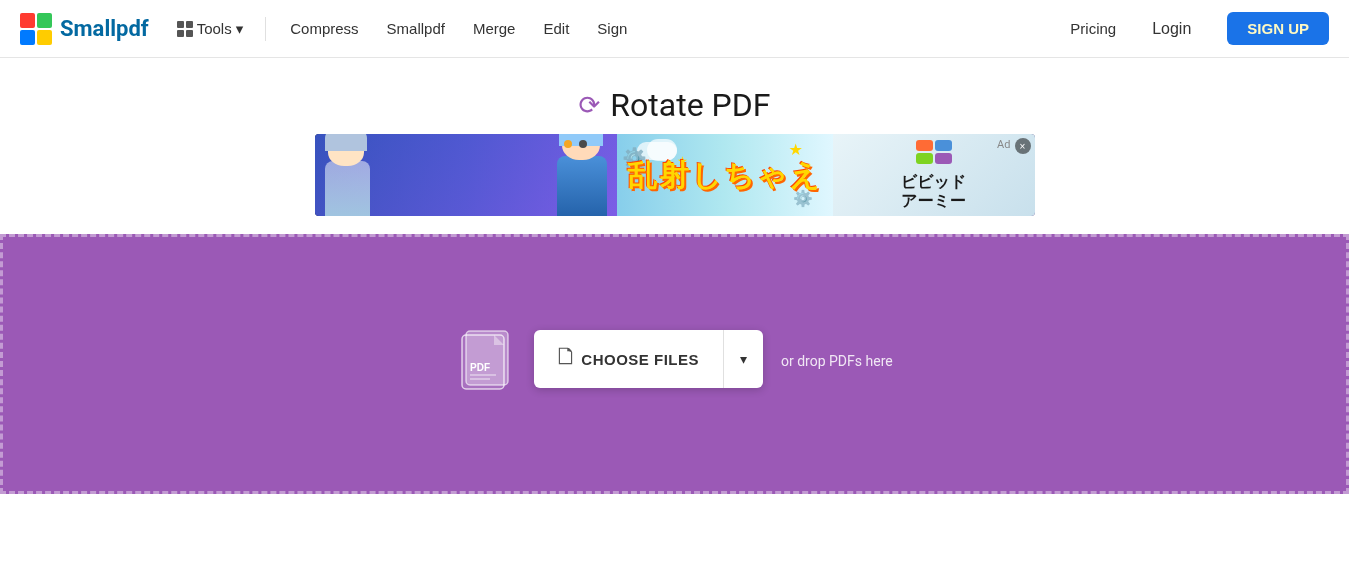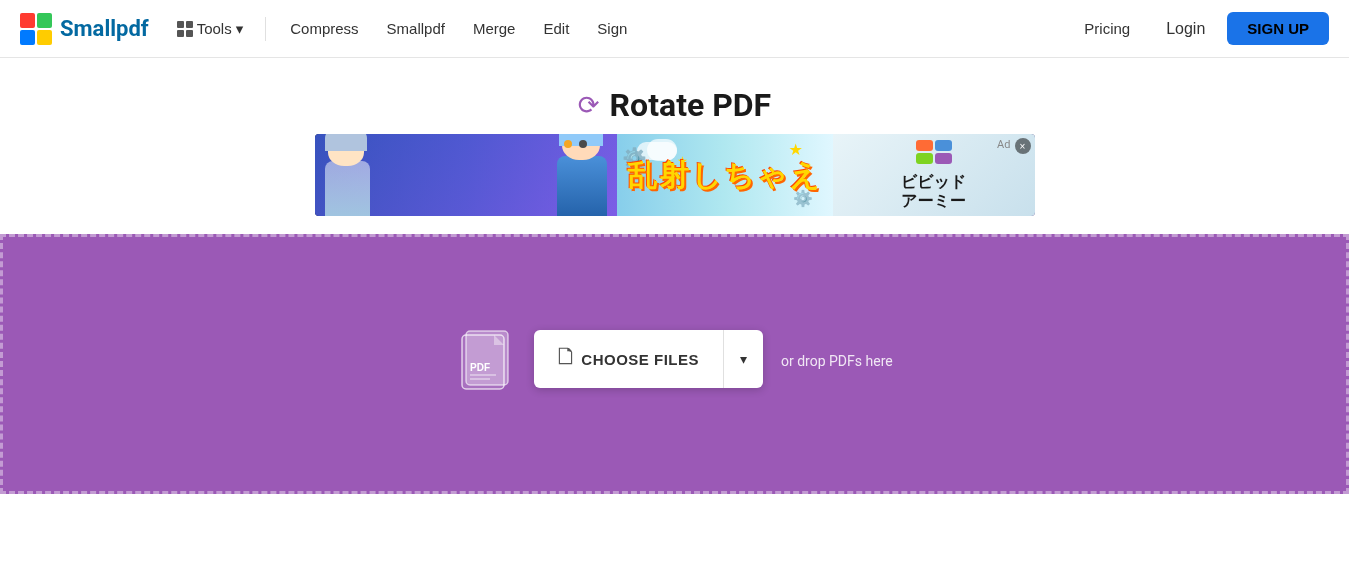--- a/index.html
+++ b/index.html
@@ -77,27 +77,28 @@
     .nav-login {
       background: none;
       border: none;
       font-size: 16px;
       color: #333;
       cursor: pointer;
       padding: 6px 14px;
     }
     .nav-signup {
       background: #1a73e8;
-      color: #000000;
+      color: #fef9c3;
       border: none;
       border-radius: 6px;
       font-size: 15px;
       font-weight: 600;
       padding: 8px 20px;
       cursor: pointer;
+      margin-left: 14px;
     }
 
     
     .page-content {
       display: flex;
       flex-direction: column;
       align-items: center;
       padding-top: 28px;
     }
 
@@ -106,21 +107,21 @@
       align-items: center;
       gap: 10px;
       margin-bottom: 10px;
     }
     .rotate-icon {
       color: #9b59b6;
       font-size: 26px;
     }
     .page-title {
       font-size: 32px;
-      font-weight: 700;
+      font-weight: 400;
       color: #1a1a1a;
     }
     .page-subtitle {
       font-size: 15px;
       color: #555;
       margin-bottom: 18px;
     }
     .page-subtitle a {
       color: #1a73e8;
       text-decoration: none;

